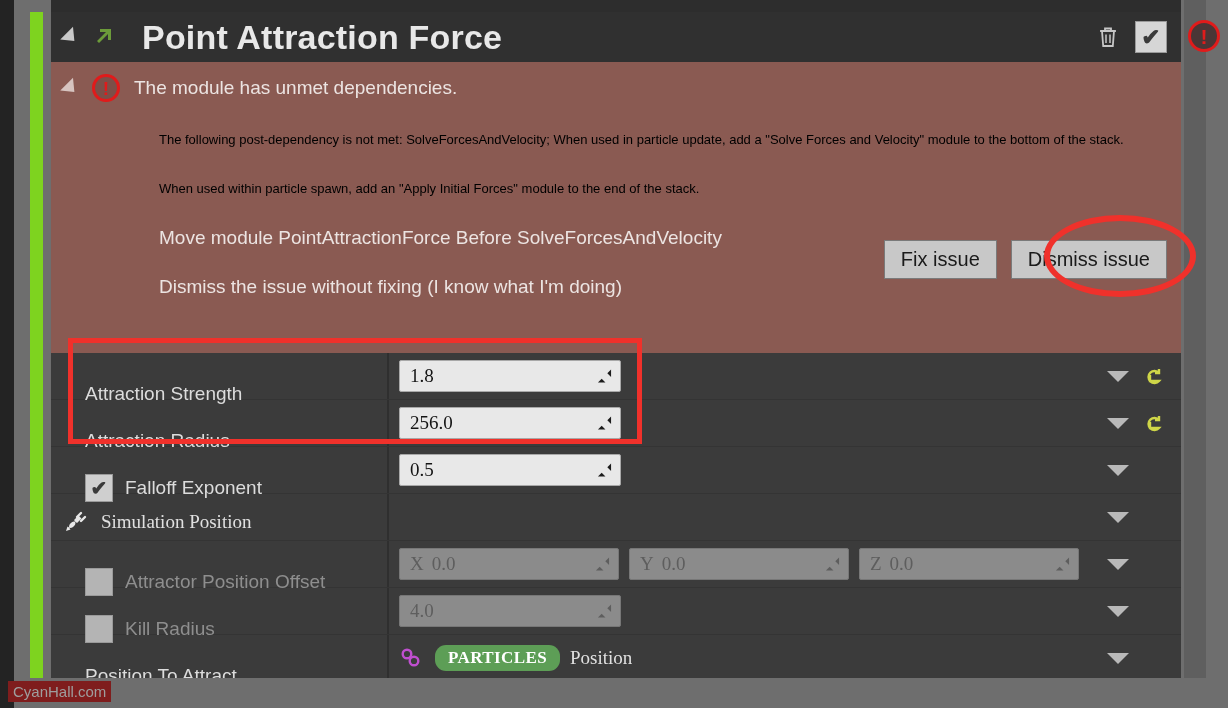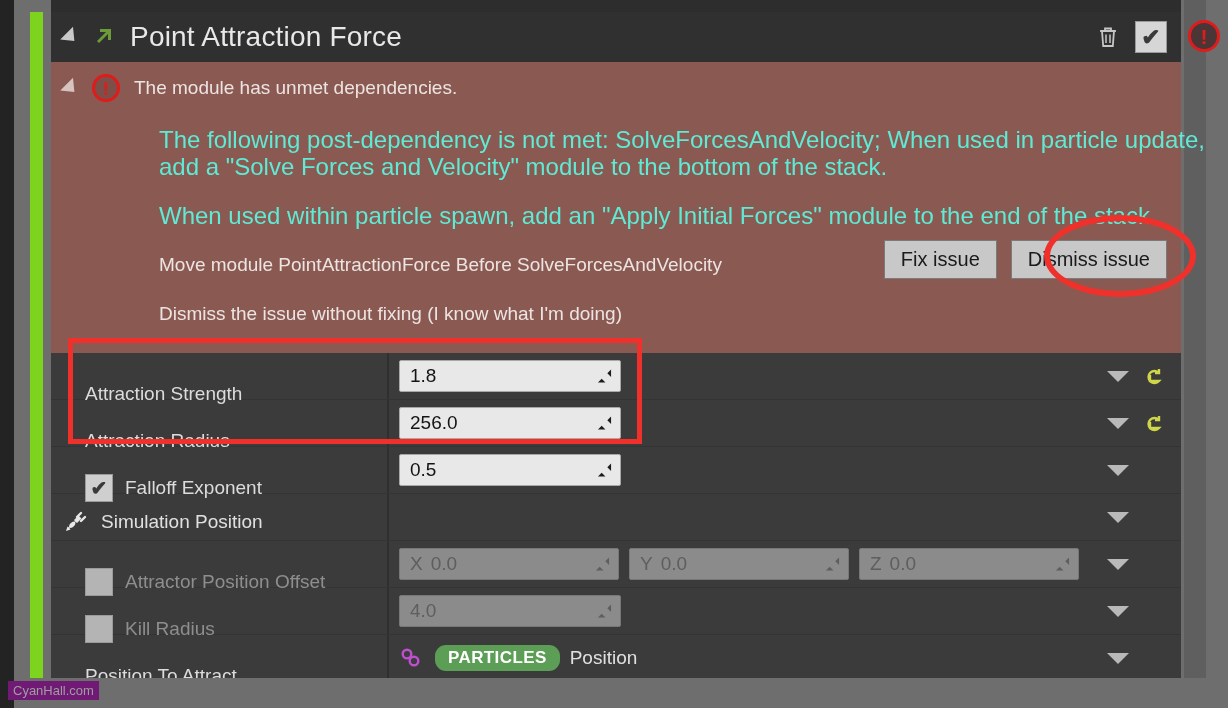--- a/index.html
+++ b/index.html
@@ -65,24 +65,25 @@
     border-bottom: 9px solid transparent;
     transform: rotate(45deg);
     margin-left: 14px;
     cursor: pointer;
   }
   .force-icon {
     margin-left: 16px; width: 24px; height: 24px;
     display: flex; align-items: center; justify-content: center;
   }
   .module-title {
-    margin-left: 14px;
+    margin-left: 26px;
     color: #e8e8e8;
-    font-size: 28px;
+    font-size: 34px;
     letter-spacing: 0.2px;
+    font-weight: bold;
   }
   .header-right {
     margin-left: auto; display: flex; align-items: center; gap: 14px;
     padding-right: 14px;
   }
   .trash-btn { width: 26px; height: 28px; cursor: pointer; display:flex; align-items:center; justify-content:center;}
   .enable-check {
     width: 30px; height: 30px; background: #d6d6d6;
     border: 1px solid #9a9a9a;
     display: flex; align-items: center; justify-content: center;
@@ -124,21 +125,21 @@
     box-sizing: border-box;
   }
   .issue-warn-icon .bang { color: #e01b1b; font-size: 19px; font-weight: bold; line-height:1;}
   .issue-title-text {
     margin-left: 14px; color: #ece4e2; font-size: 19px;
   }
   .issue-body {
     position: absolute; left: 108px; top: 64px; width: 1050px;
   }
   .issue-para {
-    color: #5eead4; font-size: 24px; line-height: 27px; width: 1046px;
+    color: #000000; font-size: 13px; line-height: 27px; width: 1046px;
     margin-bottom: 22px;
   }
   .issue-link {
     color: #ece4e2; font-size: 19px; line-height: 27px;
     margin-bottom: 22px; cursor: pointer; width: 600px;
   }
   .issue-btns {
     position: absolute; right: 14px; top: 178px;
     display: flex; flex-direction: row; align-items: flex-end; gap: 14px;
   }
@@ -190,20 +191,21 @@
   .pcheck {
     width: 26px; height: 26px; background: #cfcfcf; border: 1px solid #9a9a9a;
     display: flex; align-items: center; justify-content: center; cursor: pointer;
     flex: none;
   }
   .pcheck.off { background: #b4b4b4; }
   .pcheck .mark { color: #3a3a3a; font-size: 20px; line-height: 1; font-weight: bold; }
   .value-cell {
     flex: 1; display: flex; align-items: center; gap: 10px;
     padding-left: 12px;
+    font-family: Liberation Serif, serif;
   }
   .num-input {
     position: relative;
     background: #e8e8e8; border: 1px solid #a8a8a8;
     height: 32px; box-sizing: border-box;
     display: flex; align-items: center;
     color: #141414; font-size: 19px;
     padding-left: 10px;
     cursor: text;
     border-radius: 2px;
@@ -234,22 +236,22 @@
     border-right: 11px solid transparent;
     border-top: 11px solid #b9b9b9;
     cursor: pointer;
   }
   .reset-icon { width: 20px; height: 20px; cursor: pointer; display:flex; }
   .reset-spacer { width: 20px; height: 20px; }
 
   
   .watermark {
     position: absolute; left: 8px; top: 681px;
-    background: #701a75; color: #9e9e9e;
-    font-size: 13px; padding: 2px 5px;
+    background: #7f1d1d; color: #9e9e9e;
+    font-size: 15px; padding: 2px 5px;
   }
 </style>
 </head>
 <body>
 
 <div id="root">
 
   <div class="outer-dark-rail"></div>
   <div class="mid-gray-rail"></div>
   <div class="gray-gutter"></div>

